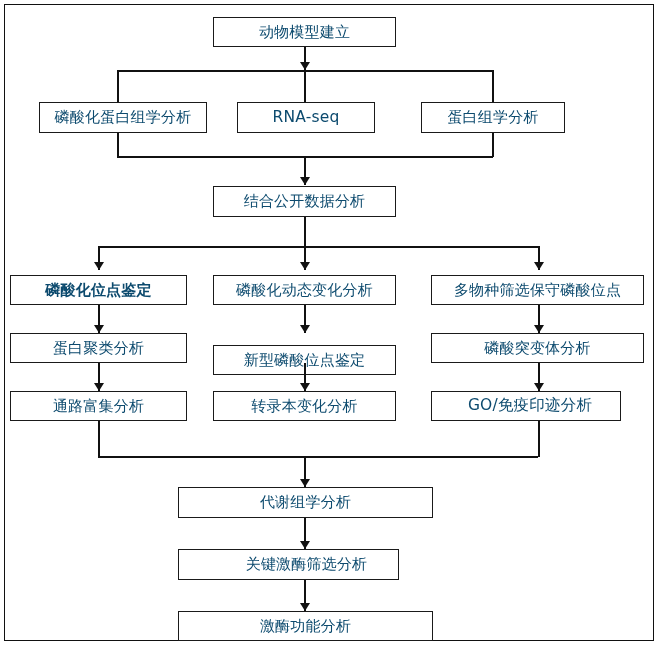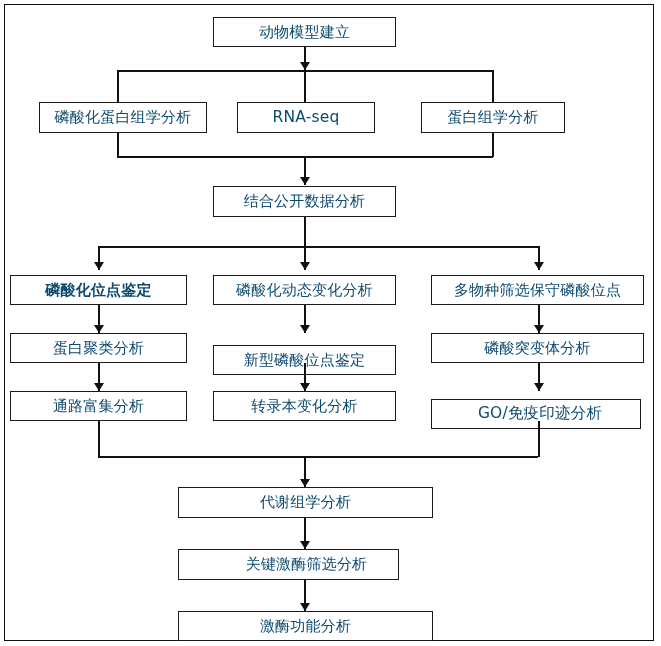--- a/index.html
+++ b/index.html
@@ -150,21 +150,21 @@
   </div>
   <div class="vline" style="left:538px; top:305px; height:28px;"></div>
   <div class="arrowhead" style="left:534px; top:325px;"></div>
 
   <div class="node" style="left:431px; top:333px; width:213px; height:30px;">
     <span>磷酸突变体分析</span>
   </div>
   <div class="vline" style="left:538px; top:363px; height:28px;"></div>
   <div class="arrowhead" style="left:534px; top:383px;"></div>
 
-  <div class="node latin" style="left:431px; top:399px; width:210px; height:30px;padding-left:8px;">
+  <div class="node latin" style="left:431px; top:391px; width:190px; height:30px;padding-left:8px;">
     <span>GO/免疫印迹分析</span>
   </div>
 
   <div class="vline" style="left:98px; top:421px; height:36px;"></div>
   <div class="vline" style="left:538px; top:421px; height:36px;"></div>
   <div class="hline" style="left:98px; top:456px; width:440px;"></div>
   <div class="vline" style="left:304px; top:456px; height:32px;"></div>
   <div class="arrowhead" style="left:300px; top:479px;"></div>
 
   <div class="node" style="left:178px; top:487px; width:255px; height:31px;">

